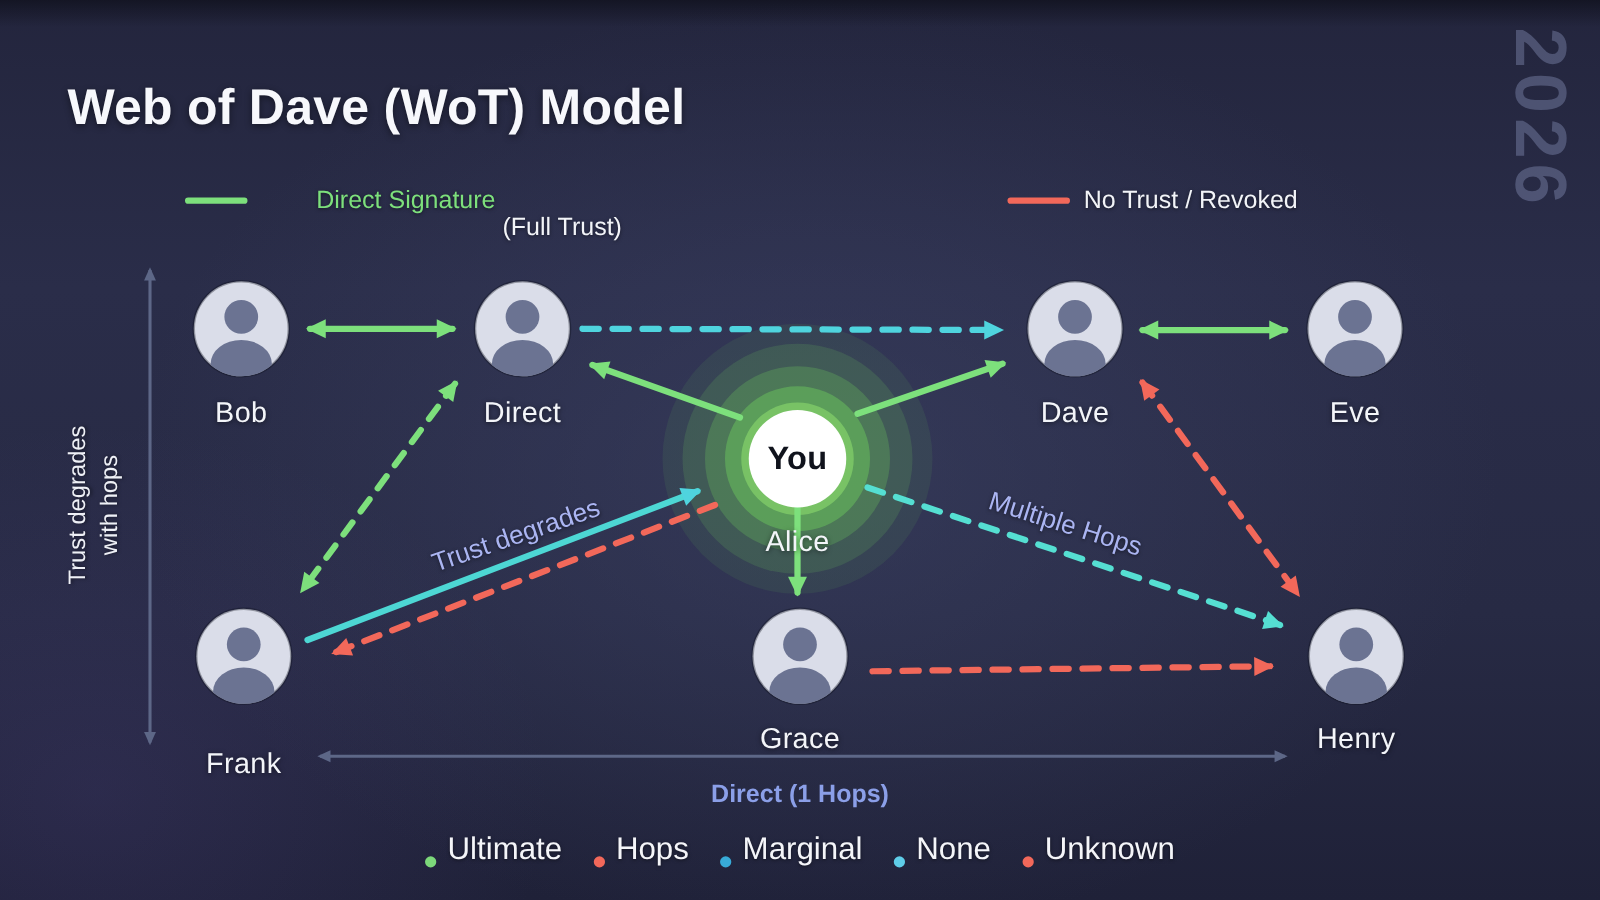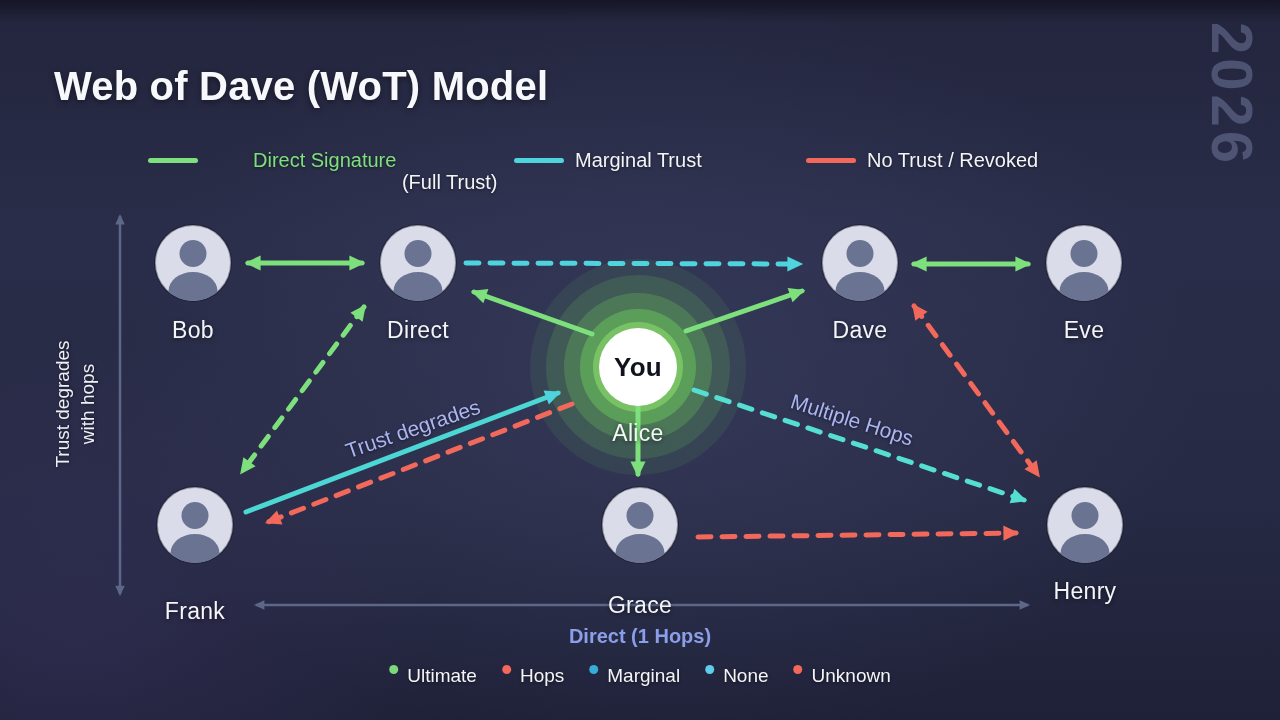--- a/index.html
+++ b/index.html
@@ -55,21 +55,21 @@
   }
   .x-axis-label {
     position:absolute; left:640px; top:636px; transform:translate(-50%,-50%);
     color:#8b9fe8; font-size:20px; font-weight:600; white-space:nowrap;
   }
 
   .bottom-legend {
     position:absolute; top:665px; left:50%; transform:translateX(-50%);
     display:flex; align-items:center; gap:25px;
   }
-  .bl-item { display:flex; align-items:flex-start; gap:9px; color:#f4f5f9; font-size:19px; font-weight:500; white-space:nowrap;
+  .bl-item { display:flex; align-items:flex-end; gap:9px; color:#f4f5f9; font-size:25px; font-weight:500; white-space:nowrap;
     text-shadow:0 1px 3px rgba(0,0,0,0.5); }
   .bl-dot { width:9px; height:9px; border-radius:50%; }
 </style>
 </head>
 <body>
 
 <div class="stage">
 
   <svg class="diagram" width="1280" height="720" viewBox="0 0 1280 720">
     <defs>
@@ -150,35 +150,31 @@
   </svg>
 
   <div class="watermark">2026</div>
   <h1 class="title">Web of Dave (WoT) Model</h1>
 
   <div class="legend-item" style="left:148px;">
     <span class="legend-swatch" style="background-color: rgb(125, 224, 124);"></span>
     <span style="color: rgb(125, 224, 124); margin-left: 44px;">Direct Signature</span>
     <span style="white-space:pre;margin-top:44px;"> (Full Trust)</span>
   </div>
-  <div class="legend-item" style="left:514px;">
-    <span class="legend-swatch" style="background-color: rgb(79, 212, 222);"></span>
-    <span>Marginal Trust</span>
-  </div>
   <div class="legend-item" style="left:806px;">
     <span class="legend-swatch" style="background-color: rgb(242, 104, 90);"></span>
     <span>No Trust / Revoked</span>
   </div>
 
   <div class="node-label" style="left:193px;  top:330px;">Bob</div>
   <div class="node-label" style="left:418px;  top:330px;">Direct</div>
   <div class="node-label" style="left:860px;  top:330px;">Dave</div>
   <div class="node-label" style="left:1084px; top:330px;">Eve</div>
   <div class="node-label" style="left:195px;  top:611px;">Frank</div>
-  <div class="node-label" style="left:640px;  top:605px;">Grace</div>
+  <div class="node-label" style="left:640px;  top:591px;">Grace</div>
   <div class="node-label" style="left:1085px; top:591px;">Henry</div>
   <div class="node-label" style="left:638px;  top:433px;">Alice</div>
   <div class="you-label" style="left:638px;  top:367px;">You</div>
 
   <div class="edge-label td">Trust degrades</div>
   <div class="edge-label mh">Multiple Hops</div>
 
   <div class="y-axis-label">
     <div>Trust degrades</div>
     <div>with hops</div>

